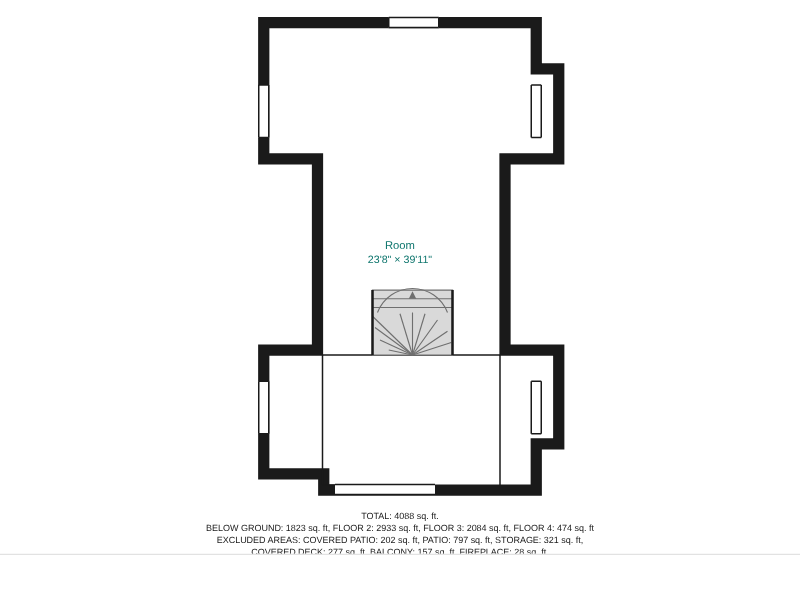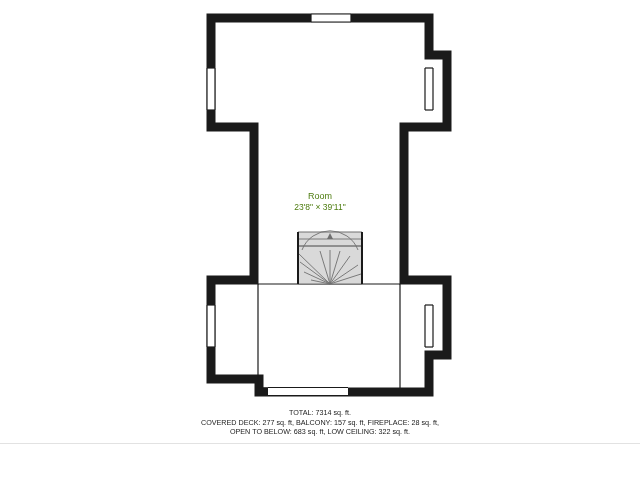--- a/index.html
+++ b/index.html
@@ -27,21 +27,21 @@
     top: 0;
     width: 640px;
     height: 410px;
   }
   #plan svg {
     display: block;
   }
   .room-label {
     position: absolute;
     text-align: center;
-    color: #4d7c0f;
+    color: #0f766e;
     line-height: 1.35;
     white-space: nowrap;
   }
   .room-name {
     font-size: 9px;
   }
   .room-dims {
     font-size: 8.5px;
   }
   
@@ -218,21 +218,23 @@
 
     </svg>
 
     <div class="room-label" style="left:260px; top:190px; width:120px;">
       <div class="room-name">Room</div>
       <div class="room-dims">23'8" × 39'11"</div>
     </div>
   </div>
 
   <div id="footer">
-    <div class="line">TOTAL: 7314 sq. ft.</div>
+    <div class="line">TOTAL: 4088 sq. ft.</div>
+    <div class="line">BELOW GROUND: 1823 sq. ft, FLOOR 2: 2933 sq. ft, FLOOR 3: 2084 sq. ft, FLOOR 4: 474 sq. ft</div>
+    <div class="line">EXCLUDED AREAS: COVERED PATIO: 202 sq. ft, PATIO: 797 sq. ft, STORAGE: 321 sq. ft,</div>
     <div class="line">COVERED DECK: 277 sq. ft, BALCONY: 157 sq. ft, FIREPLACE: 28 sq. ft,</div>
     <div class="line">OPEN TO BELOW: 683 sq. ft, LOW CEILING: 322 sq. ft.</div>
     <div class="disclaimer">Measurements Are Deemed Highly Reliable But Not Guaranteed.</div>
   </div>
 
   <div id="brandbar">
     <div id="logo">
       <span class="bright">bright</span>
       <span class="dot"></span>
       <span class="mls">MLS</span>

